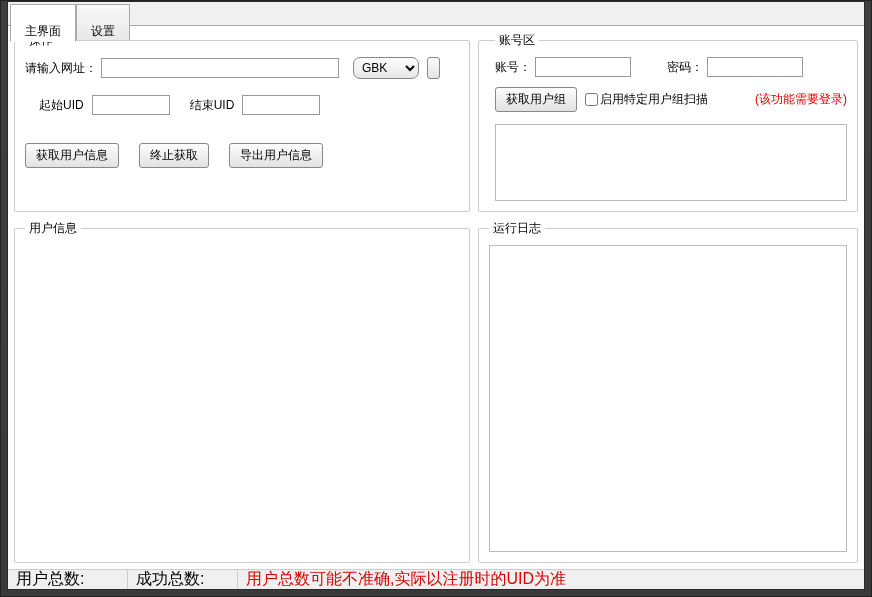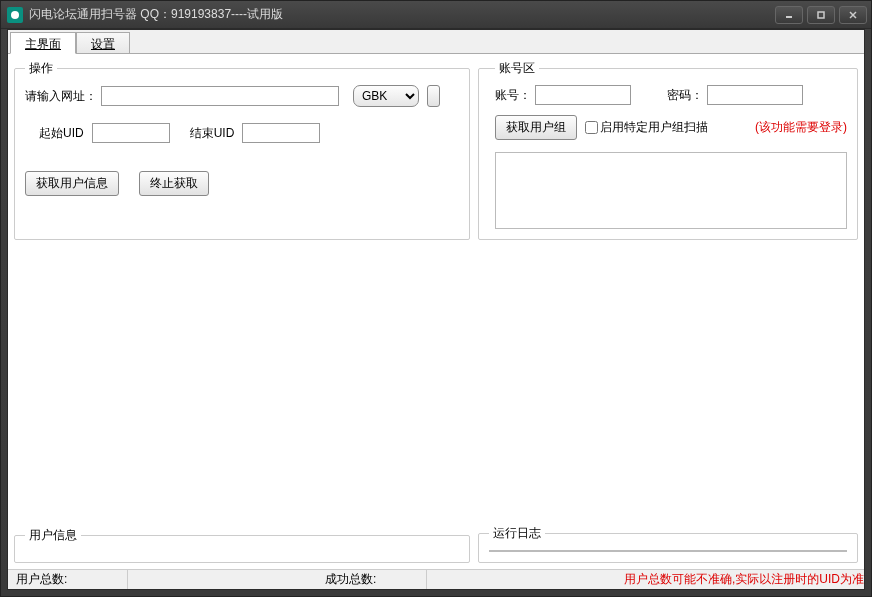--- a/index.html
+++ b/index.html
@@ -59,29 +59,28 @@
 }
 .tabs {
   height: 24px;
   display: flex;
   background: #f0f0f0;
   border-bottom: 1px solid #aaa;
   padding-left: 2px;
   padding-top: 2px;
 }
 .tab {
-  padding: 3px 14px;
+  padding: 18px 14px;
   border: 1px solid #aaa;
   border-bottom: none;
   background: linear-gradient(to bottom, #f8f8f8, #e8e8e8);
   margin-right: 0px;
   font-size: 12px;
   cursor: pointer;
   position: relative;
-  text-decoration: underline;
 }
 .tab.active {
   background: #fff;
   border-bottom: 1px solid #fff;
   margin-bottom: -1px;
   z-index: 2;
 }
 .content {
   flex: 1;
   background: #fff;
@@ -130,21 +129,21 @@
 }
 .ml { margin-left: 14px; }
 .acct-list {
   flex: 1;
   border: 1px solid #bbb;
   background: #fff;
   margin-top: 2px;
 }
 .chk { display:flex; align-items:center; gap:2px; margin-left:8px;}
 .redtxt { color: #d00; margin-left: auto; }
-.bottom-row { display: flex; gap: 8px; margin-top: 8px; flex:1; min-height:0;align-items:flex-end;}
+.bottom-row { display: flex; gap: 8px; margin-top: 8px; flex:1; min-height:0;}
 .userinfo-box { flex: 0 0 456px; display:flex; flex-direction:column;}
 .log-box { flex: 1; display:flex; flex-direction:row;}
 .table-wrap { flex:1; border:1px solid #bbb; background:#fff; overflow:hidden;}
 .table-head {
   display:flex;
   background: linear-gradient(to bottom,#fdfdfd,#ececec);
   border-bottom:1px solid #ccc;
   height:22px;
   align-items:center;
 }
@@ -156,56 +155,29 @@
   display:flex;
   align-items:center;
 }
 .log-area { flex:1; border:1px solid #bbb; background:#fff;}
 .statusbar {
   height: 20px;
   background: #f0f0f0;
   border-top: 1px solid #ccc;
   display:flex;
   align-items:center;
-  font-size:12px;
-  justify-content:space-between;
+  font-size:16px;
 }
 .sb-cell { padding:0 8px; border-right:1px solid #ccc; height:100%; display:flex; align-items:center;}
 .sb-warn { color:#d00; padding-left:8px;}
 </style>
 </head>
 <body>
 
 <div class="window">
-  <div class="titlebar">
-    <div class="titlebar-icon">
-      <svg viewBox="0 0 10 10">
-          <circle cx="5" cy="5" r="4" fill="#fff"></circle>
-        </svg>
-    </div>
-    <div class="titlebar-text">闪电论坛通用扫号器 QQ：919193837----试用版</div>
-    <div class="win-btns">
-      <div class="win-btn">
-          <svg width="10" height="10">
-            <line x1="2" y1="7" x2="8" y2="7" stroke="#ccc" stroke-width="2"></line>
-          </svg>
-        </div>
-      <div class="win-btn">
-          <svg width="10" height="10">
-            <rect x="2" y="2" width="6" height="6" fill="none" stroke="#ccc" stroke-width="1.5"></rect>
-          </svg>
-        </div>
-      <div class="win-btn">
-          <svg width="10" height="10">
-            <line x1="2" y1="2" x2="8" y2="8" stroke="#ccc" stroke-width="1.5"></line>
-            <line x1="8" y1="2" x2="2" y2="8" stroke="#ccc" stroke-width="1.5"></line>
-          </svg>
-        </div>
-    </div>
-  </div>
 
   <div class="client">
     <div class="tabs">
       <div class="tab active">主界面</div>
       <div class="tab">设置</div>
     </div>
 
     <div class="content">
       <div class="top-row">
 
@@ -221,20 +193,21 @@
           </div>
           <div class="row" style="margin-top:16px;">
             <span class="label ml">起始UID</span>
             <input type="text" style="width: 78px; margin-left: 4px;" value="">
             <span class="label" style="margin-left:20px">结束UID</span>
             <input type="text" style="width: 78px; margin-left: 4px;" value="">
           </div>
           <div class="row" style="margin-top:28px;margin-bottom:0;">
             <button class="btn">获取用户信息</button>
             <button class="btn" style="margin-left:20px">终止获取</button>
+            <button class="btn" style="margin-left:20px">导出用户信息</button>
           </div>
         </fieldset>
 
         <fieldset class="fieldset acct-box">
           <legend>账号区</legend>
           <div class="row">
             <span class="label">账号：</span>
             <input type="text" style="width: 96px;" value="">
             <span class="label" style="margin-left:36px">密码：</span>
             <input type="password" style="width: 96px;" value="">

